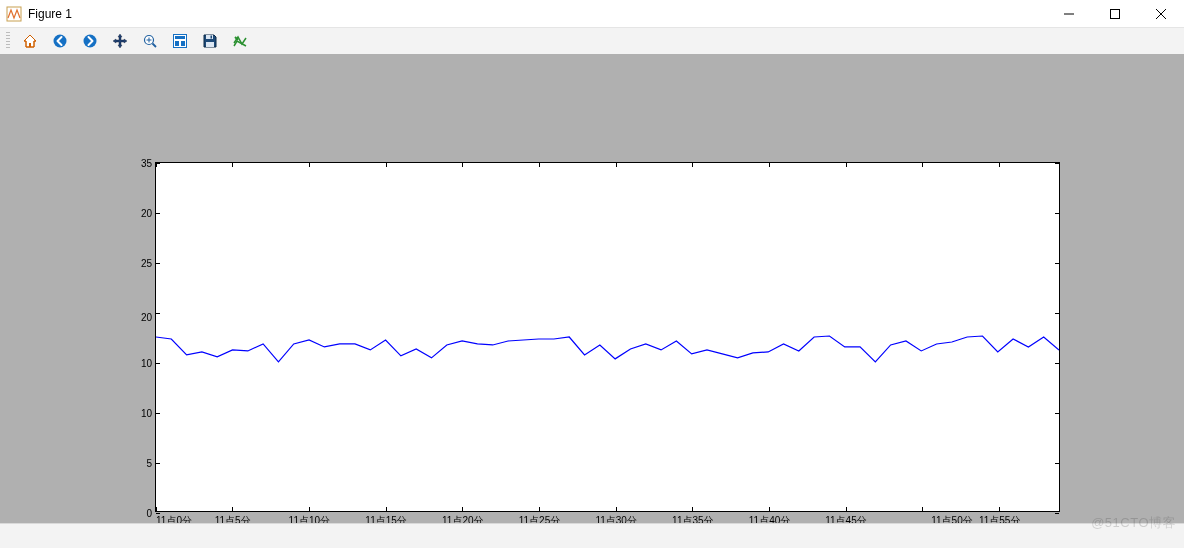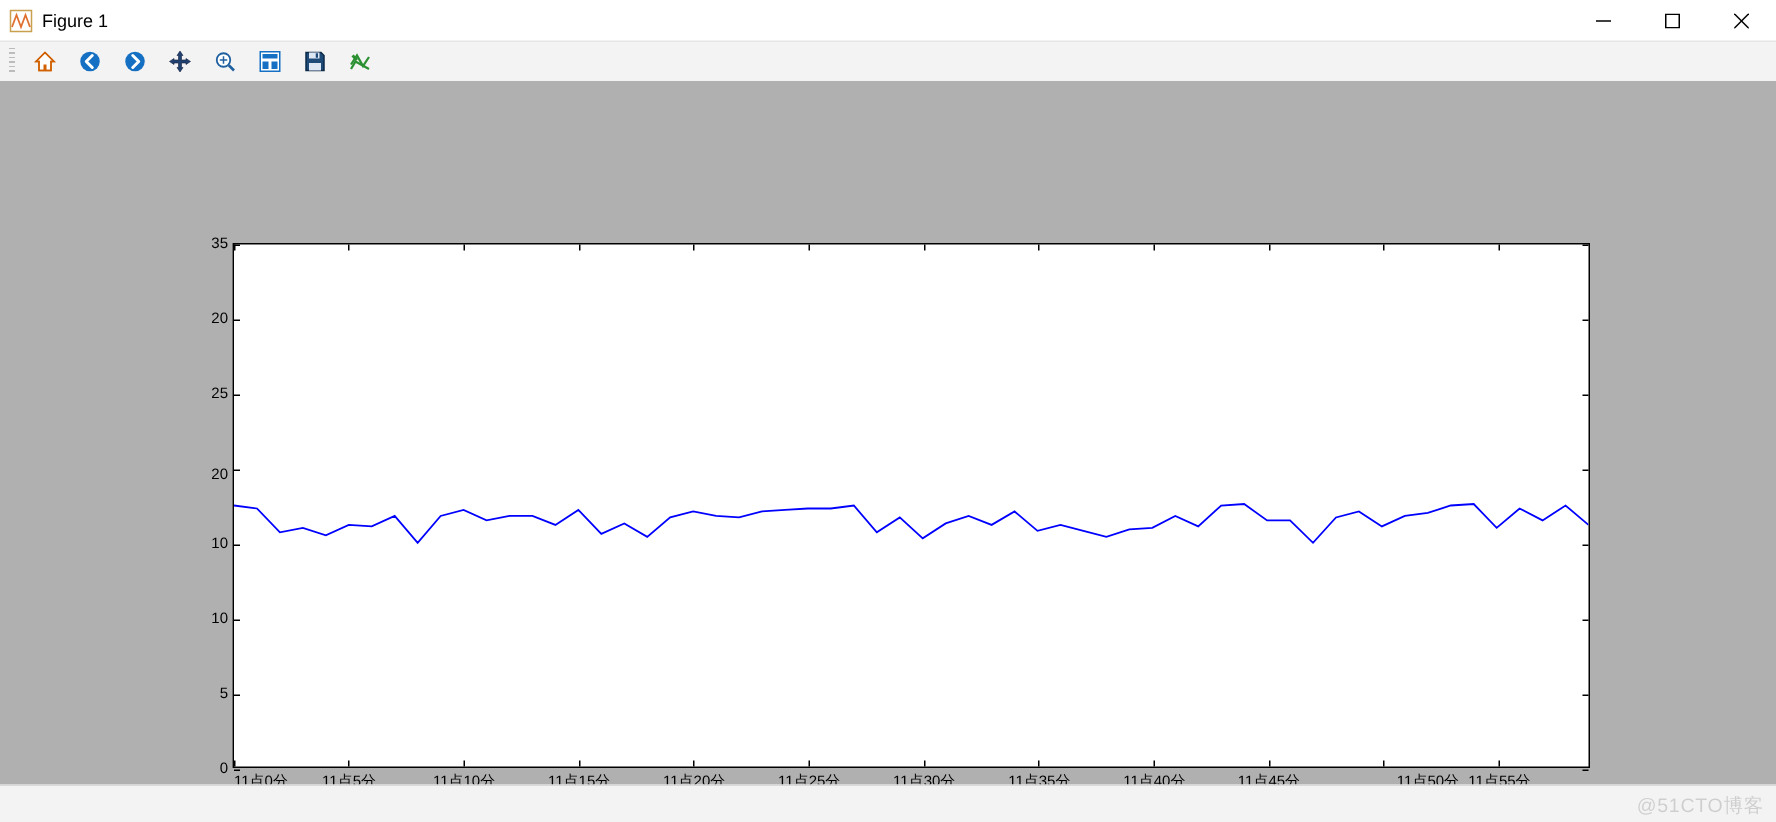--- a/index.html
+++ b/index.html
@@ -79,21 +79,21 @@
     position: absolute;
     left: 0; right: 0;
     bottom: 0;
     height: 24px;
     background: #f3f3f3;
     border-top: 1px solid #d9d9d9;
   }
   .watermark {
     position: absolute;
     right: 8px;
-    bottom: 2px;
+    bottom: 16px;
     color: rgba(0,0,0,0.15);
     font-size: 13px;
     letter-spacing: 0.5px;
     text-align: center;
   }
   .plot-wrap {
     position: absolute;
     left: 155px;
     top: 108px;
     width: 905px;

